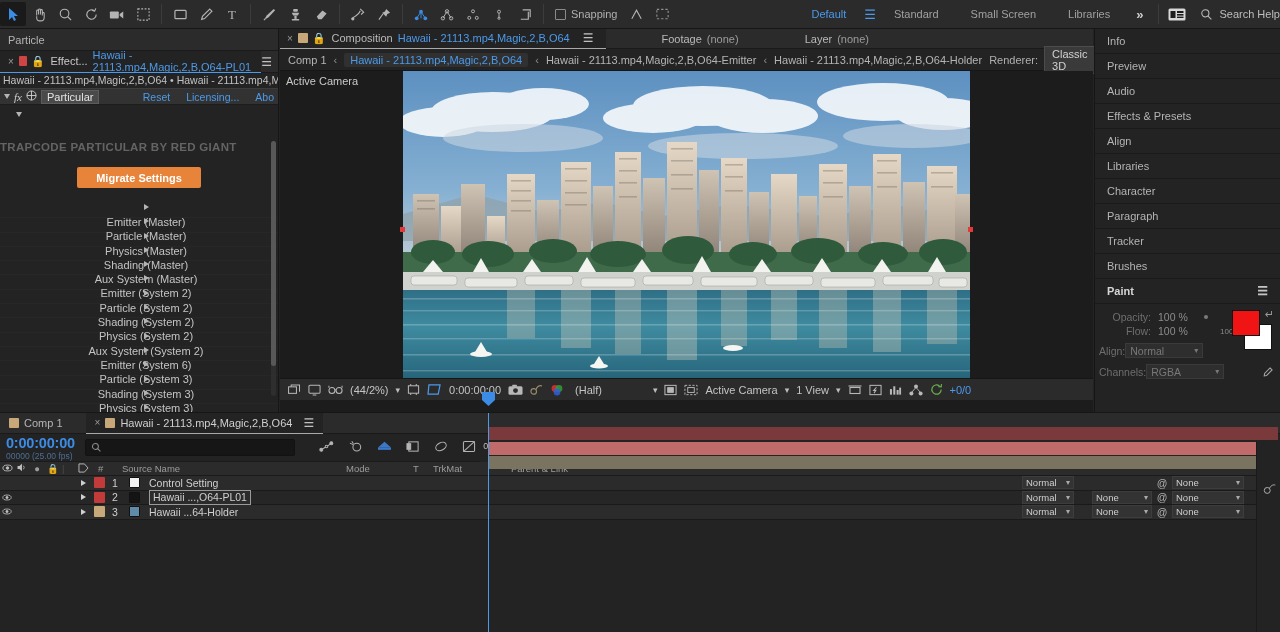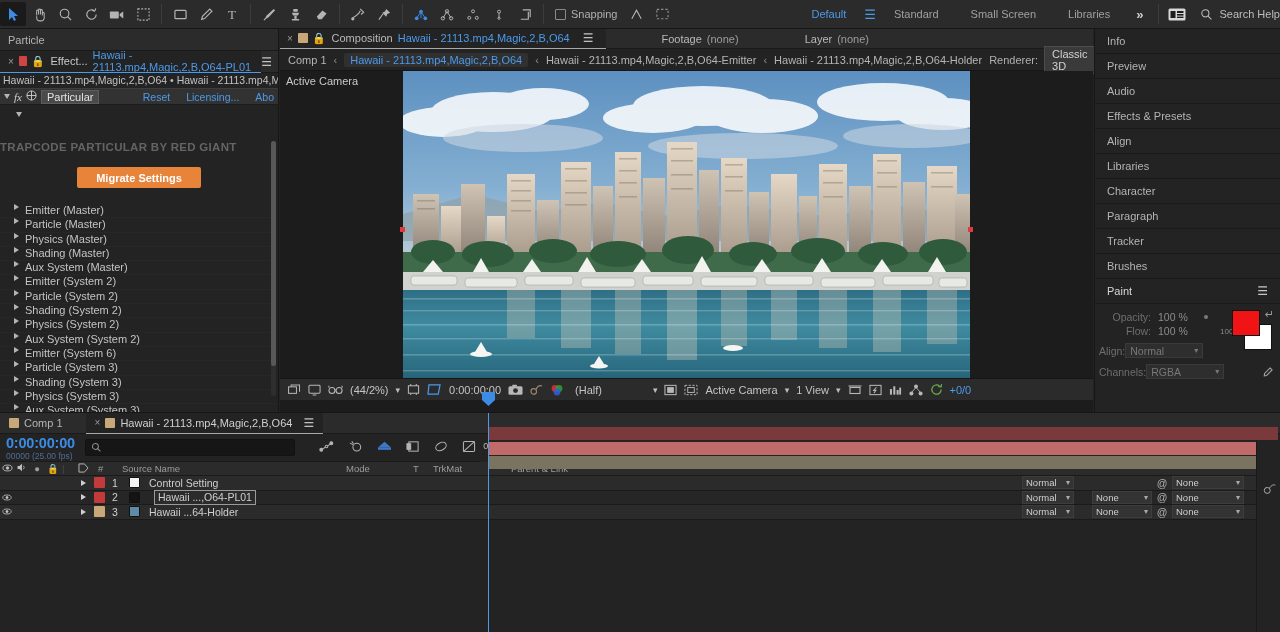--- a/index.html
+++ b/index.html
@@ -44,22 +44,22 @@
   .fx-link { color:#4c9aea; font-size:10.5px; }
   .arrow-r { display:inline-block; width:0;height:0; border-left:5px solid #b4b4b4;
              border-top:3.5px solid transparent; border-bottom:3.5px solid transparent; }
   .arrow-d { display:inline-block; width:0;height:0; border-top:5px solid #b4b4b4;
              border-left:3.5px solid transparent; border-right:3.5px solid transparent; }
   .tc-brand { text-align:left; color:#646464; font-weight:bold; font-size:11.5px; letter-spacing:.3px;
               padding:22px 0 10px; }
   .migrate { display:block; margin:4px auto 0; width:124px; height:21px; background:#e8833a; color:#fff;
              border:0; border-radius:2px; font-size:11px; font-weight:bold; font-family:"Liberation Sans",sans-serif; }
   .prop-list { margin-top:16px; }
-  .prop { height:14.3px; display:flex; gap:6px; padding-left:14px;
-          font-size:11px; color:#c4c4c4; border-bottom:1px solid #272727;}
+  .prop { height:14.3px; display:flex; align-items:center; gap:6px; padding-left:14px;
+          font-size:11px; color:#c4c4c4; border-bottom:1px solid #272727;flex-direction:column;}
   .vscroll { position:absolute; right:2px; top:112px; width:5px; height:255px; background:#2e2e2e; border-radius:3px; }
   .vscroll i { position:absolute; left:0; top:0; width:5px; height:225px; background:#585858; border-radius:3px; display:block;}
 
   
   .comp { position:absolute; left:280px; top:29px; width:813px; height:383px; background:#1c1c1c; }
   .comp-tabbar { height:20px; background:#2b2b2b; display:flex; align-items:center; border-bottom:1px solid #1a1a1a;}
   .comp-tab { display:flex; align-items:center; gap:5px; height:20px; padding:0 7px; font-size:11px; }
   .comp-tab.active { background:#232323; border-bottom:1px solid #a9a9a9; }
   .ct-lbl { color:#b9b9b9;}
   .ct-val { color:#4c9aea; }
@@ -82,21 +82,21 @@
   .cb-ico { color:#b8b8b8; display:flex; align-items:center; }
   .cb-txt { color:#c4c4c4; font-size:11px; white-space:nowrap;}
   .cb-chev { color:#bdbdbd; font-size:9px; }
   .cb-blue { color:#4c9aea; font-size:11px; }
 
   
   .right { position:absolute; left:1094px; top:29px; width:186px; height:383px; background:#232323;
            border-left:1px solid #161616;}
   .rp { height:25px; display:flex; align-items:center; padding:0 12px; font-size:11px; color:#b4b4b4;
         border-bottom:1px solid #1a1a1a; }
-  .rp.active { color:#d6d6d6; }
+  .rp.active { color:#d6d6d6;font-weight:bold; }
   .rp .hb { margin-left:auto; color:#c4c4c4; font-size:12px;}
   .paint-body { padding:6px 8px 0 4px; position:relative; height:96px;}
   .prow { display:flex; align-items:center; height:14px; font-size:10.5px; color:#6e6e6e; }
   .prow .lab { width:52px; text-align:right; margin-right:7px; }
   .prow .val { color:#8c8c8c; width:46px;}
   .dot { width:4px;height:4px;background:#7a7a7a;border-radius:50%; }
   .mini { font-size:8px; color:#8a8a8a; margin-left:16px;}
   .srow { display:flex; align-items:center; height:17px; font-size:10.5px; color:#6e6e6e; margin-top:4px;}
   .sel-box { background:#2e2e2e; border:1px solid #3a3a3a; color:#787878; width:78px; height:15px;
              display:flex;align-items:center; padding:0 4px; font-size:10.5px;}
@@ -1021,21 +1021,21 @@
           <span class="cell" style="width:18px"></span>
           <span class="cell" style="width:10px"></span>
           <span class="cell" style="width:22px;justify-content:center">
             <i class="arrow-r" style="border-left-color:#cfcfcf"></i>
           </span>
           <span class="cell lyr-color" style="background:#c33a3a"></span>
           <span class="cell" style="width:24px;padding-left:7px">2</span>
           <span class="cell" style="width:14px">
             <i class="lyr-thumb" style="background:#141414"></i>
           </span>
-          <span class="cell namebox" style="margin-left:11px">Hawaii ...,O64-PL01</span>
+          <span class="cell namebox" style="margin-left:6px">Hawaii ...,O64-PL01</span>
           <span style="margin-left: auto; display: flex; align-items: center; width: 258px;">
             <span class="modebox">Normal<span class="c">▾</span></span>
             <span style="width:18px"></span>
             <span class="modebox" style="width:60px">None<span class="c">▾</span></span>
             <span style="width:20px;text-align:center;color:#b0b0b0">@</span>
             <span class="modebox" style="width:72px">None<span class="c">▾</span></span>
           </span>
         </div>
         <div class="row">
           <span class="cell" style="width:14px;justify-content:center">

